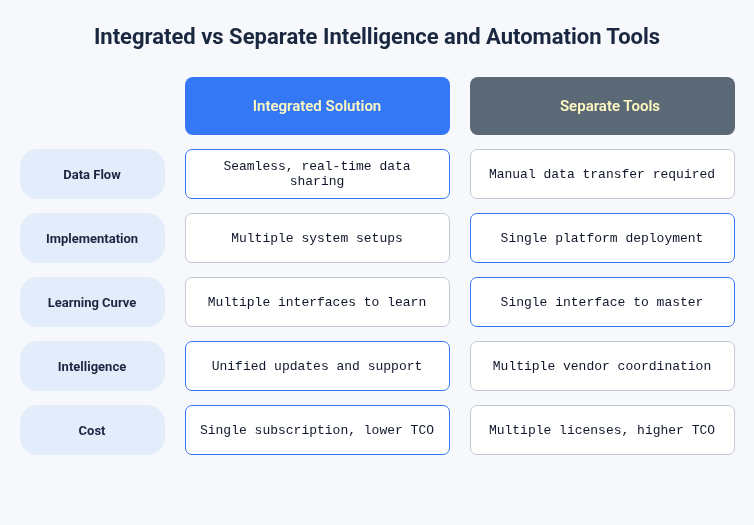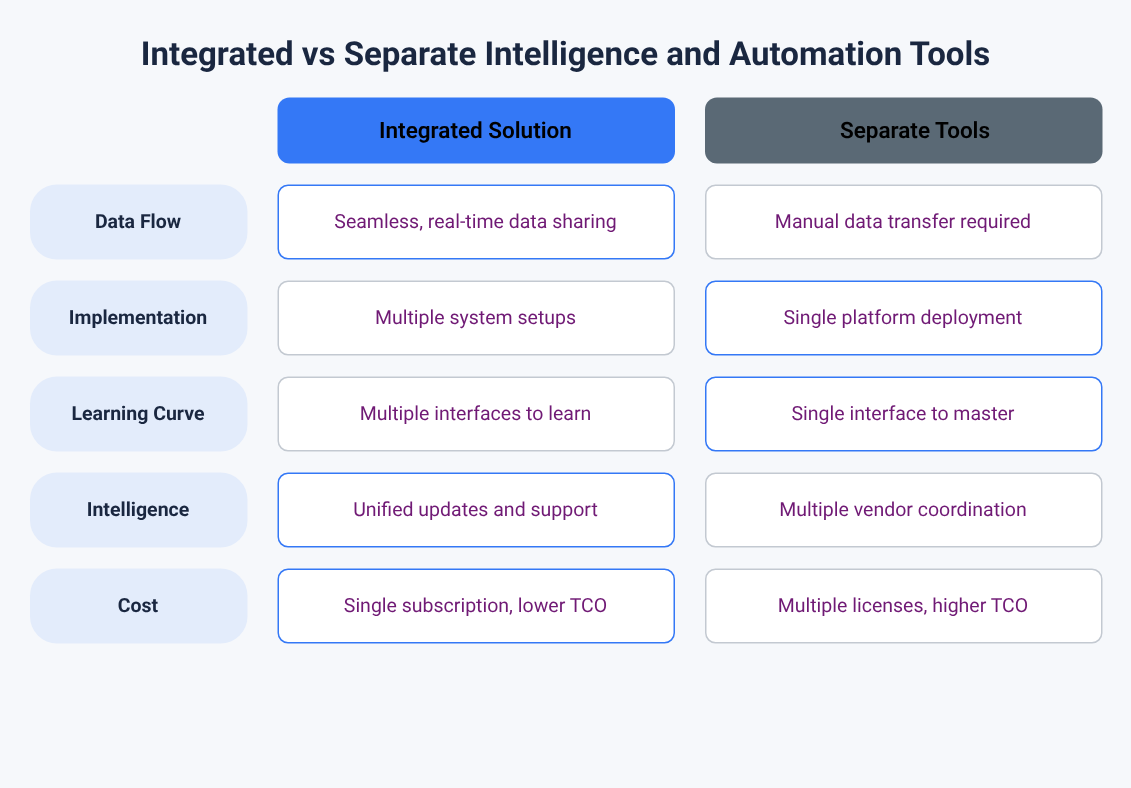--- a/index.html
+++ b/index.html
@@ -12,41 +12,41 @@
       background: #f6f8fb;
       width: 754px;
       height: 525px;
       padding: 24px 18px 0 18px;
     }
     .title {
       font-size: 22px;
       font-weight: 700;
       color: #1a2740;
       text-align: center;
-      margin-bottom: 16px;
+      margin-bottom: 28px;
     }
     .grid {
       display: grid;
       grid-template-columns: 145px 265px 265px;
       column-gap: 20px;
       row-gap: 14px;
       justify-content: center;
     }
     .header-spacer {
       
     }
     .col-header {
-      height: 44px;
+      height: 58px;
       display: flex;
       align-items: center;
       justify-content: center;
       border-radius: 8px;
       font-size: 15px;
       font-weight: 600;
-      color: #000000;
+      color: #fef9c3;
     }
     .col-header.integrated {
       background: #3478f6;
     }
     .col-header.separate {
       background: #5a6975;
       padding-left: 16px;
     }
     .row-label {
       height: 50px;
@@ -61,23 +61,24 @@
       text-align: center;
     }
     .cell {
       height: 50px;
       background: #fff;
       border-radius: 7px;
       display: flex;
       align-items: center;
       justify-content: center;
       font-size: 13px;
-      color: #701a75;
+      color: #0f172a;
       text-align: center;
       padding: 0 10px;
+      font-family: Liberation Mono, monospace;
     }
     .cell.integrated {
       border: 1.5px solid #3478f6;
     }
     .cell.separate {
       border: 1.5px solid #c3c9d1;
     }
   </style>
 </head>
 <body>

